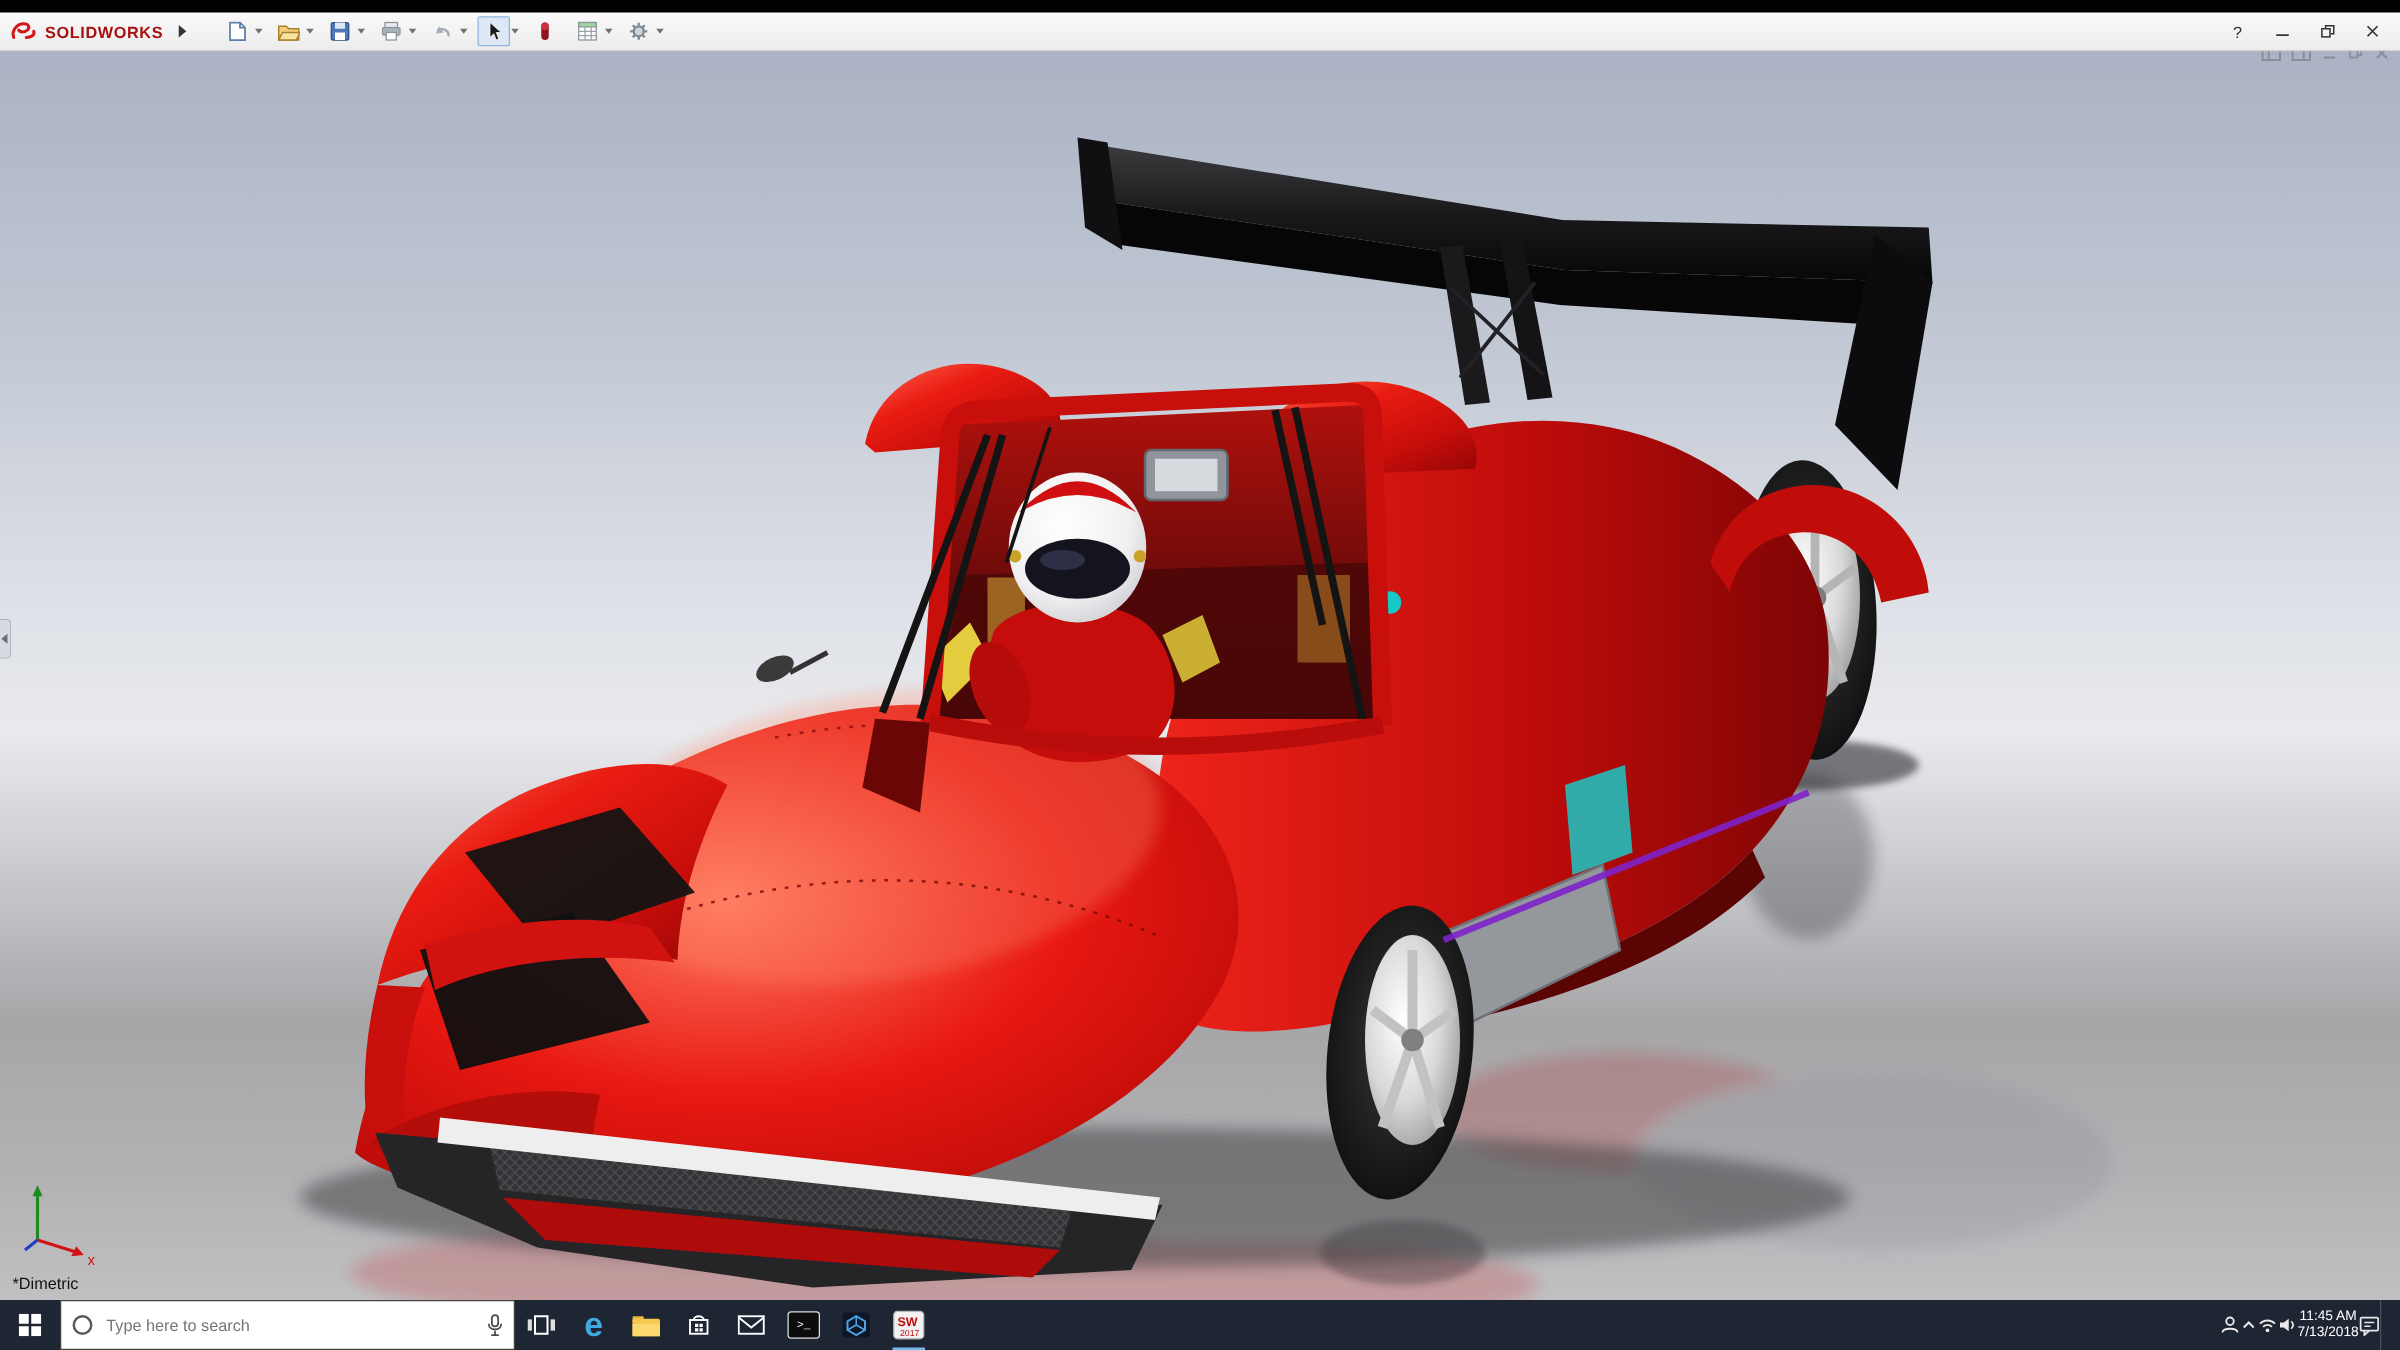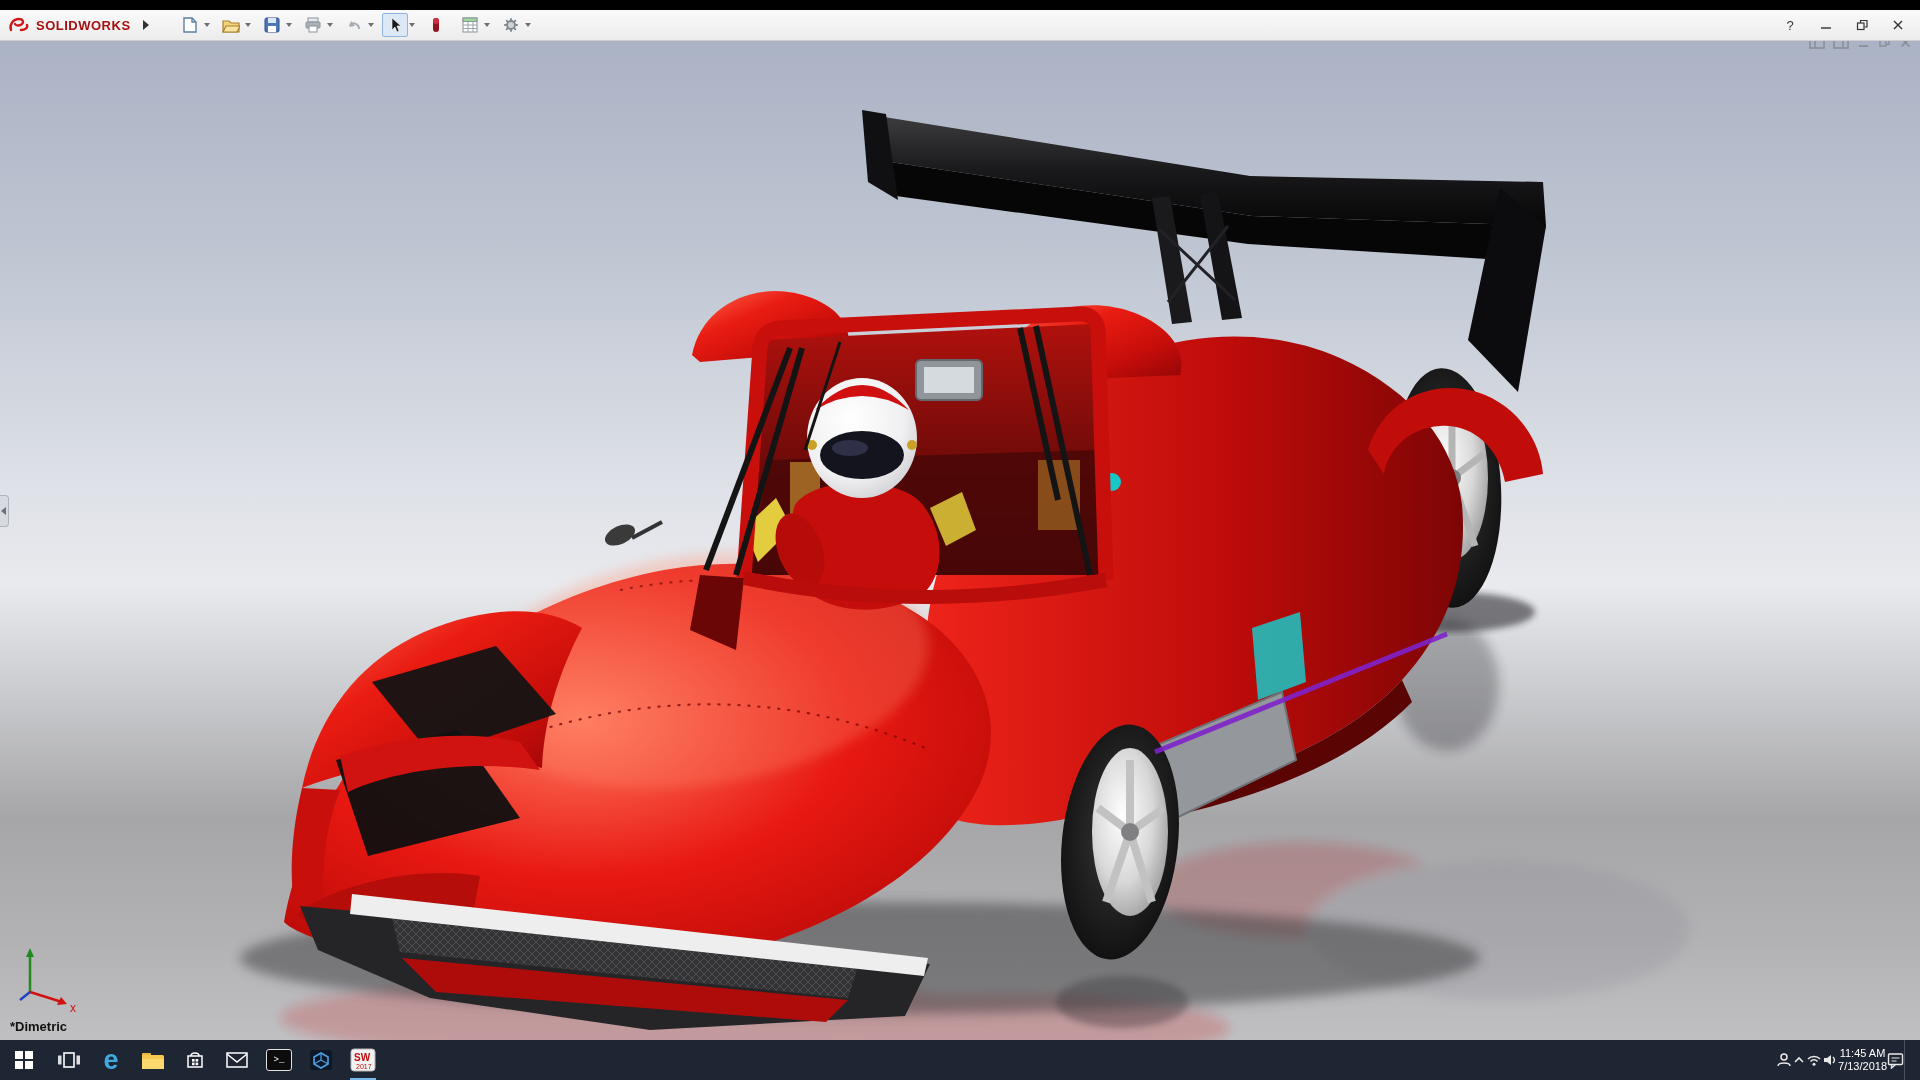--- a/index.html
+++ b/index.html
@@ -22,21 +22,21 @@
   .caret{width:0;height:0;border-left:3px solid transparent;border-right:3px solid transparent;
     border-top:4px solid #707070;margin-left:1px;}
   .win-title{position:absolute;left:0;right:0;text-align:center;font-size:12px;color:#333;pointer-events:none;}
   .winbtns{margin-left:auto;display:flex;align-items:center;gap:20px;padding-right:14px;z-index:2;}
   .winbtn{font-size:13px;color:#333;display:flex;align-items:center;justify-content:center;width:16px;height:16px;}
 
   
   .viewport{position:absolute;top:30px;left:0;right:0;bottom:40px;overflow:hidden;
     background:linear-gradient(180deg,#a9b1c4 0%,#bfc6d2 22%,#dfe2e8 46%,#e9eaee 55%,#cfd0d3 64%,#a6a6a9 78%,#b2b2b5 90%,#c0c0c3 100%);}
   .scene{position:absolute;inset:0;width:100%;height:100%;}
-  .view-label{position:absolute;left:10px;bottom:6px;font-size:13px;font-weight:bold;color:#111;}
+  .view-label{position:absolute;left:10px;bottom:6px;font-size:13px;font-weight:normal;color:#111;}
   .triad{position:absolute;left:16px;bottom:26px;}
   .pane-icons{position:absolute;top:6px;right:8px;display:flex;align-items:center;gap:8px;opacity:.8;}
   .edge-tab{position:absolute;left:0;top:46%;width:8px;height:30px;background:#d7dbe1;
     border:1px solid #aeb4bc;border-left:none;border-radius:0 4px 4px 0;display:flex;align-items:center;}
   .edge-tab i{width:0;height:0;border-top:4px solid transparent;border-bottom:4px solid transparent;border-right:5px solid #6b7077;margin-left:1px;}
 
   
   .taskbar{position:absolute;left:0;right:0;bottom:0;height:40px;background:#1e2533;
     display:flex;align-items:center;z-index:30;}
   .tk-start{width:48px;height:40px;display:flex;align-items:center;justify-content:center;}
@@ -403,20 +403,30 @@
   <div class="taskbar">
     <div class="tk-start">
       <svg width="18" height="18" viewBox="0 0 18 18">
         <rect x="0" y="0" width="8" height="8" fill="#fff"></rect>
           <rect x="10" y="0" width="8" height="8" fill="#fff"></rect>
         <rect x="0" y="10" width="8" height="8" fill="#fff"></rect>
           <rect x="10" y="10" width="8" height="8" fill="#fff"></rect>
       </svg>
     </div>
 
+    <div class="tk-search">
+      <svg width="18" height="18" viewBox="0 0 18 18">
+        <circle cx="9" cy="9" r="7" fill="none" stroke="#5a5a5a" stroke-width="2"></circle>
+      </svg>
+      <input type="text" readonly="" placeholder="Type here to search" style="">
+      <svg width="14" height="18" viewBox="0 0 14 18">
+        <rect x="4.5" y="1" width="5" height="9" rx="2.5" fill="none" stroke="#4a4a4a" stroke-width="1.4"></rect>
+        <path d="M2,8 C2,14 12,14 12,8 M7,13.5 V17 M4,17 H10" fill="none" stroke="#4a4a4a" stroke-width="1.4"></path>
+      </svg>
+    </div>
 
     <div class="tk-app">
       <svg width="22" height="18" viewBox="0 0 22 18">
         <rect x="6" y="2" width="10" height="14" fill="none" stroke="#fff" stroke-width="1.6"></rect>
         <rect x="0" y="4.5" width="3.5" height="9" fill="#fff" opacity=".85"></rect>
         <rect x="18.5" y="4.5" width="3.5" height="9" fill="#fff" opacity=".85"></rect>
       </svg>
     </div>
 
     <div class="tk-app">

